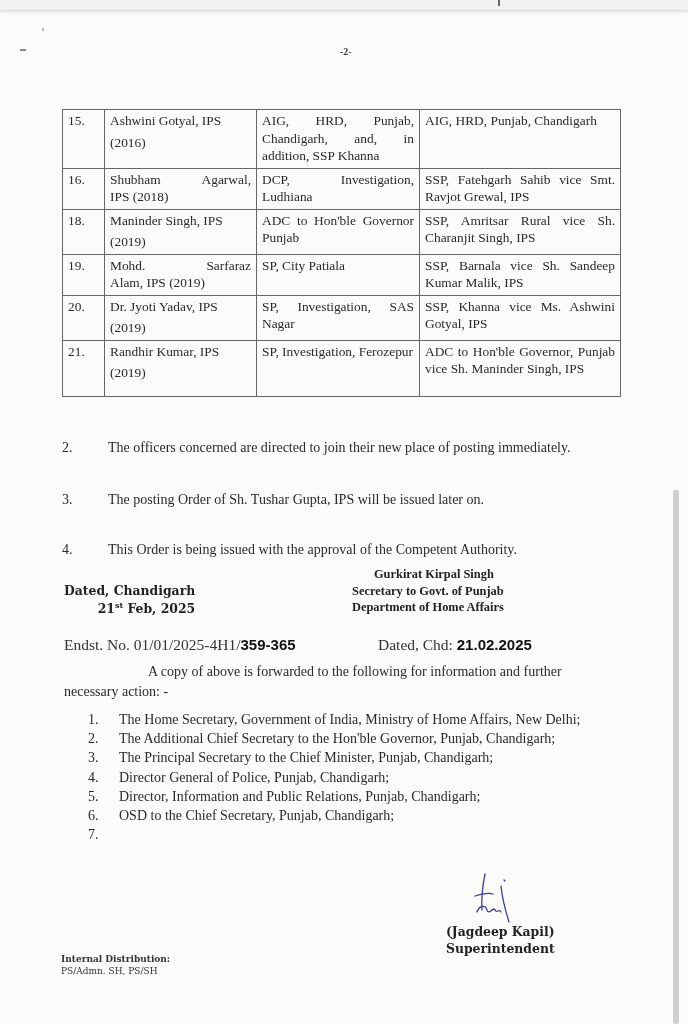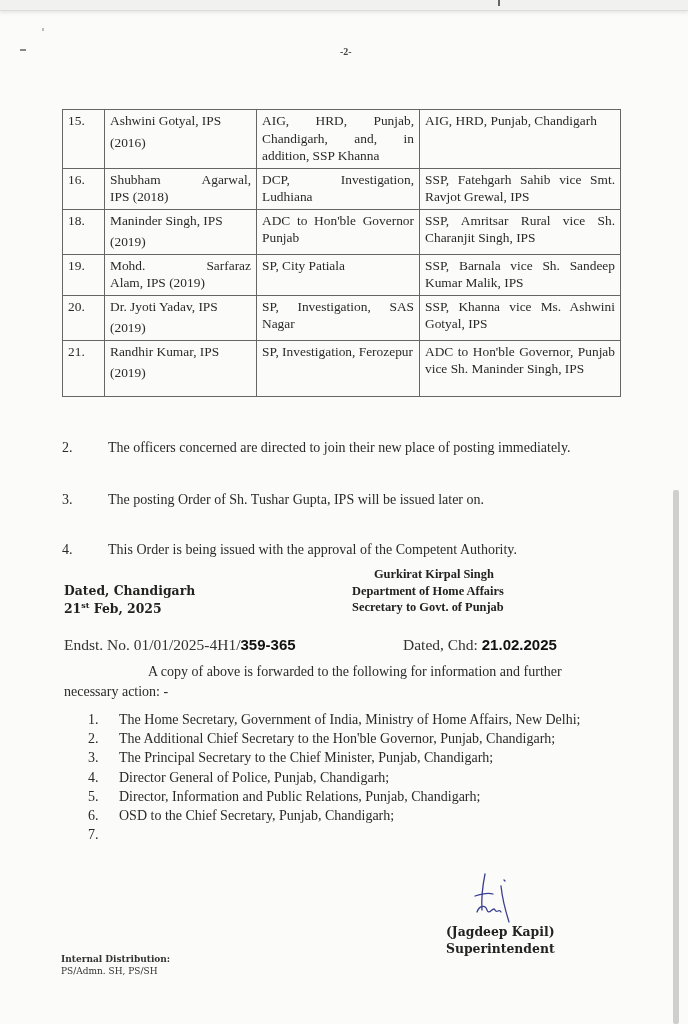--- a/index.html
+++ b/index.html
@@ -38,33 +38,33 @@
   td.to { text-align:justify; text-align-last:left; }
   .nm .yr { display:block; margin-top:4px; }
   .row15 td, .row17 td, .row21 td { height:50px; }
   .para {
     position:absolute; left:62px; width:562px; font-size:14px; line-height:22px;
     text-align:justify;
   }
   .para .num { display:inline-block; width:46px; }
   .sig-left {
     position:absolute; left:64px; top:583px;
-    font-family:"DejaVu Serif",serif; font-weight:bold; font-size:12.4px; line-height:15px; color:#222;
+    font-family:"DejaVu Serif",serif; font-weight:bold; font-size:12.4px; line-height:15px; color:#222;text-align:right;
   }
   .sig-left sup { font-size:8px; }
   .sig-right {
     position:absolute; left:352px; top:566px;
     font-family:Liberation Serif, serif; font-weight:bold; font-size:12.4px; line-height:16.5px; color:#222;text-align:center;
   }
   .sig-right .l1 { padding-left:12px; }
   .endst {
     position:absolute; left:64px; top:636px; font-size:15.5px; color:#333;
   }
   .endst b { font-family:"Liberation Sans",sans-serif; font-weight:bold; font-size:15px; color:#111; }
-  .endst .dated { position:absolute; left:339px; top:0; white-space:nowrap; }
+  .endst .dated { position:absolute; left:314px; top:0; white-space:nowrap; }
   .copy {
     position:absolute; left:64px; top:662px; width:553px; font-size:14px; line-height:19.5px;
   }
   .copy .ind { display:inline-block; width:84px; }
   ol.recipients {
     position:absolute; left:88px; top:710px; width:530px; margin:0; padding:0; list-style:none;
     font-size:14px; line-height:19.2px;
   }
   ol.recipients li { position:relative; padding-left:31px; text-align:justify; text-align-last:left; }
   ol.recipients li .n { position:absolute; left:0; top:0; }
@@ -135,22 +135,22 @@
 <div class="para" style="top:489px;"><span class="num">3.</span><span>The posting Order of Sh. Tushar Gupta, IPS will be issued later on.</span></div>
 <div class="para" style="top:515px;margin-top:24px;"><span class="num">4.</span><span>This Order is being issued with the approval of the Competent Authority.</span></div>
 
 <div class="sig-left">
   <div>Dated, Chandigarh</div>
   <div><span>21</span><sup>st</sup><span> Feb, 2025</span></div>
 </div>
 
 <div class="sig-right">
   <div class="l1">Gurkirat Kirpal Singh</div>
+  <div>Secretary to Govt. of Punjab</div>
   <div>Department of Home Affairs</div>
-  <div>Secretary to Govt. of Punjab</div>
 </div>
 
 <div class="endst">
   <span>Endst. No. 01/01/2025-4H1/</span><b>359-365</b>
   <span class="dated"><span>Dated, Chd: </span><b>21.02.2025</b></span>
 </div>
 
 <div class="copy"><span class="ind"></span><span>A copy of above is forwarded to the following for information and further necessary action: -</span></div>
 
 <ol class="recipients">

